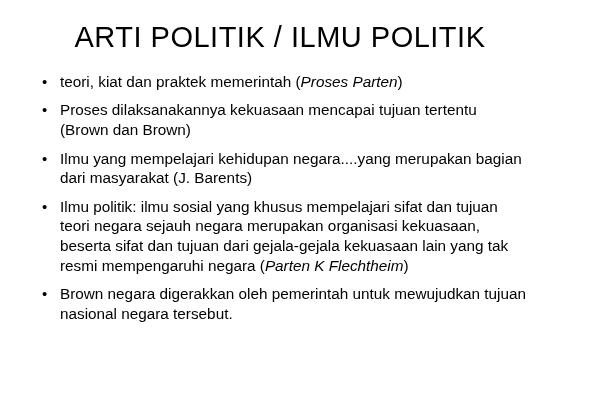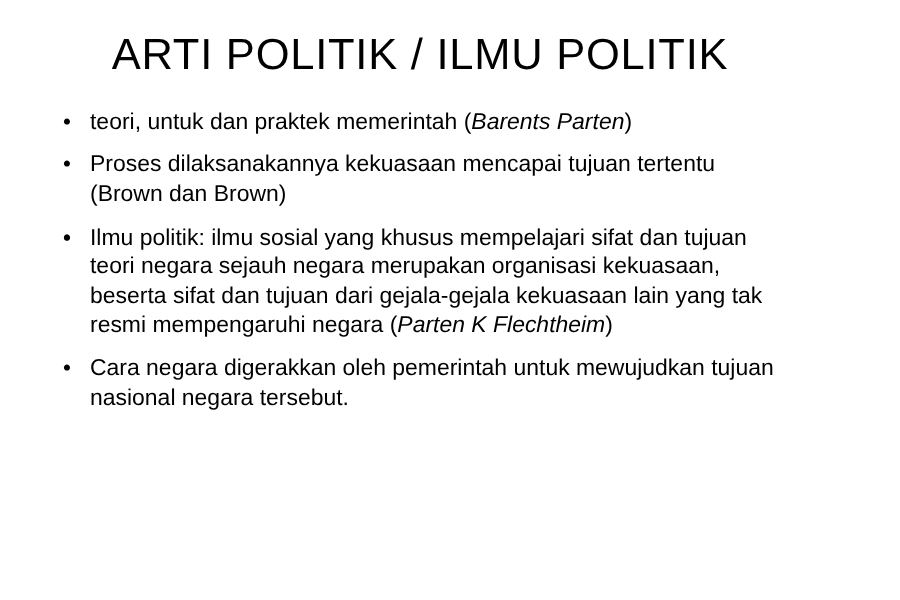--- a/index.html
+++ b/index.html
@@ -57,19 +57,19 @@
   .bullet-text em {
     font-style: italic;
   }
 </style>
 </head>
 <body>
 
 <div class="slide">
   <h1 class="slide-title">ARTI POLITIK / ILMU POLITIK</h1>
   <ul class="bullet-list">
-      <li class="bullet-item"><span class="bullet-dot">•</span><span class="bullet-text"><span>teori, untuk dan praktek memerintah (</span><em>Barents Parten</em><span>)</span></span></li>
+      <li class="bullet-item"><span class="bullet-dot">•</span><span class="bullet-text"><span>teori, kiat dan praktek memerintah (</span><em>Proses Parten</em><span>)</span></span></li>
       <li class="bullet-item"><span class="bullet-dot">•</span><span class="bullet-text"><span>Proses dilaksanakannya kekuasaan mencapai tujuan tertentu (Brown dan Brown)</span></span></li>
-      <li class="bullet-item"><span class="bullet-dot">•</span></li>
+      <li class="bullet-item"><span class="bullet-dot">•</span><span class="bullet-text"><span>Ilmu yang mempelajari kehidupan negara....yang merupakan bagian dari masyarakat (J. Barents)</span></span></li>
       <li class="bullet-item"><span class="bullet-dot">•</span><span class="bullet-text"><span>Ilmu politik: ilmu sosial yang khusus mempelajari sifat dan tujuan teori negara sejauh negara merupakan organisasi kekuasaan, beserta sifat dan tujuan dari gejala-gejala kekuasaan lain yang tak resmi mempengaruhi negara (</span><em>Parten K Flechtheim</em><span>)</span></span></li>
-      <li class="bullet-item"><span class="bullet-dot">•</span><span class="bullet-text"><span>Cara negara digerakkan oleh pemerintah untuk mewujudkan tujuan nasional negara tersebut.</span></span></li>
+      <li class="bullet-item"><span class="bullet-dot">•</span><span class="bullet-text"><span>Brown negara digerakkan oleh pemerintah untuk mewujudkan tujuan nasional negara tersebut.</span></span></li>
     </ul>
 </div>
 
 </body></html>

